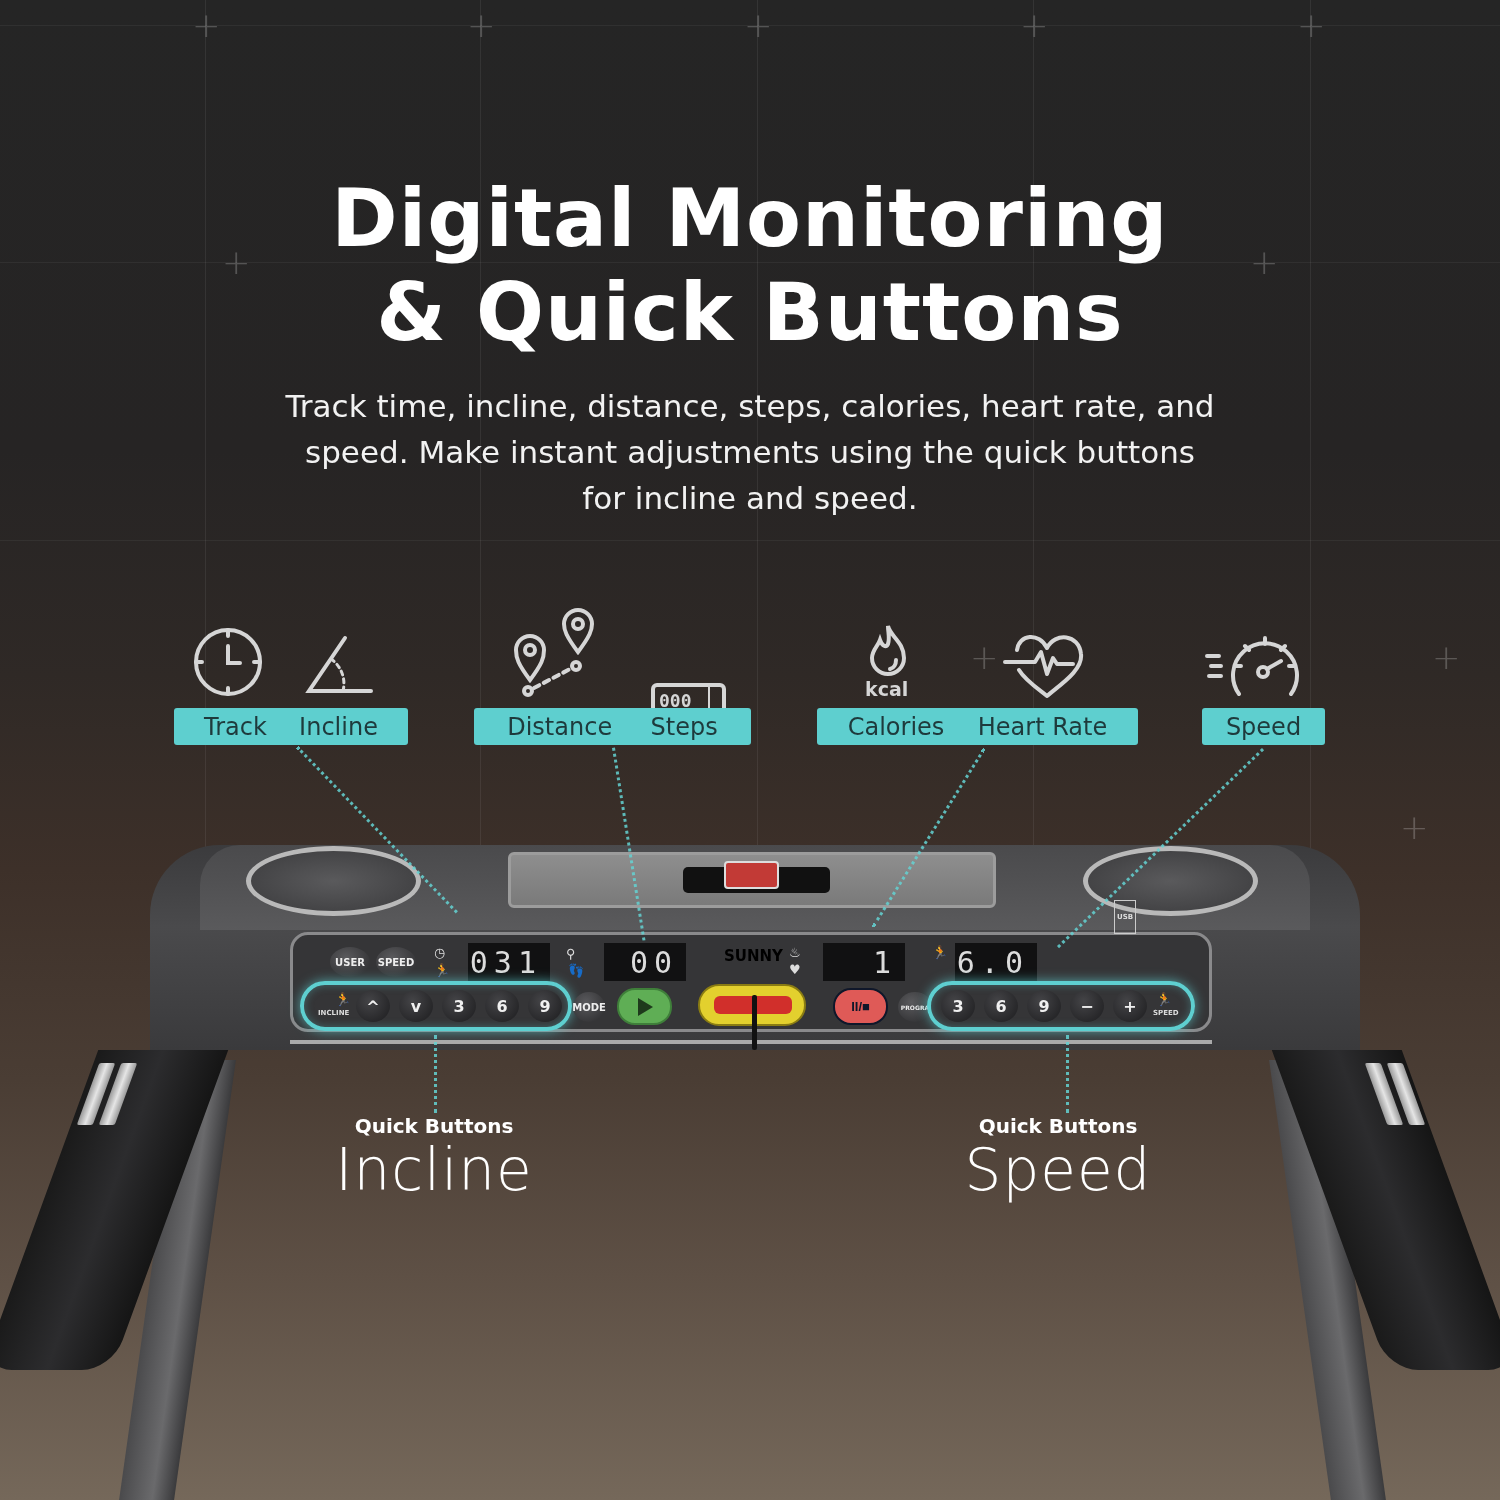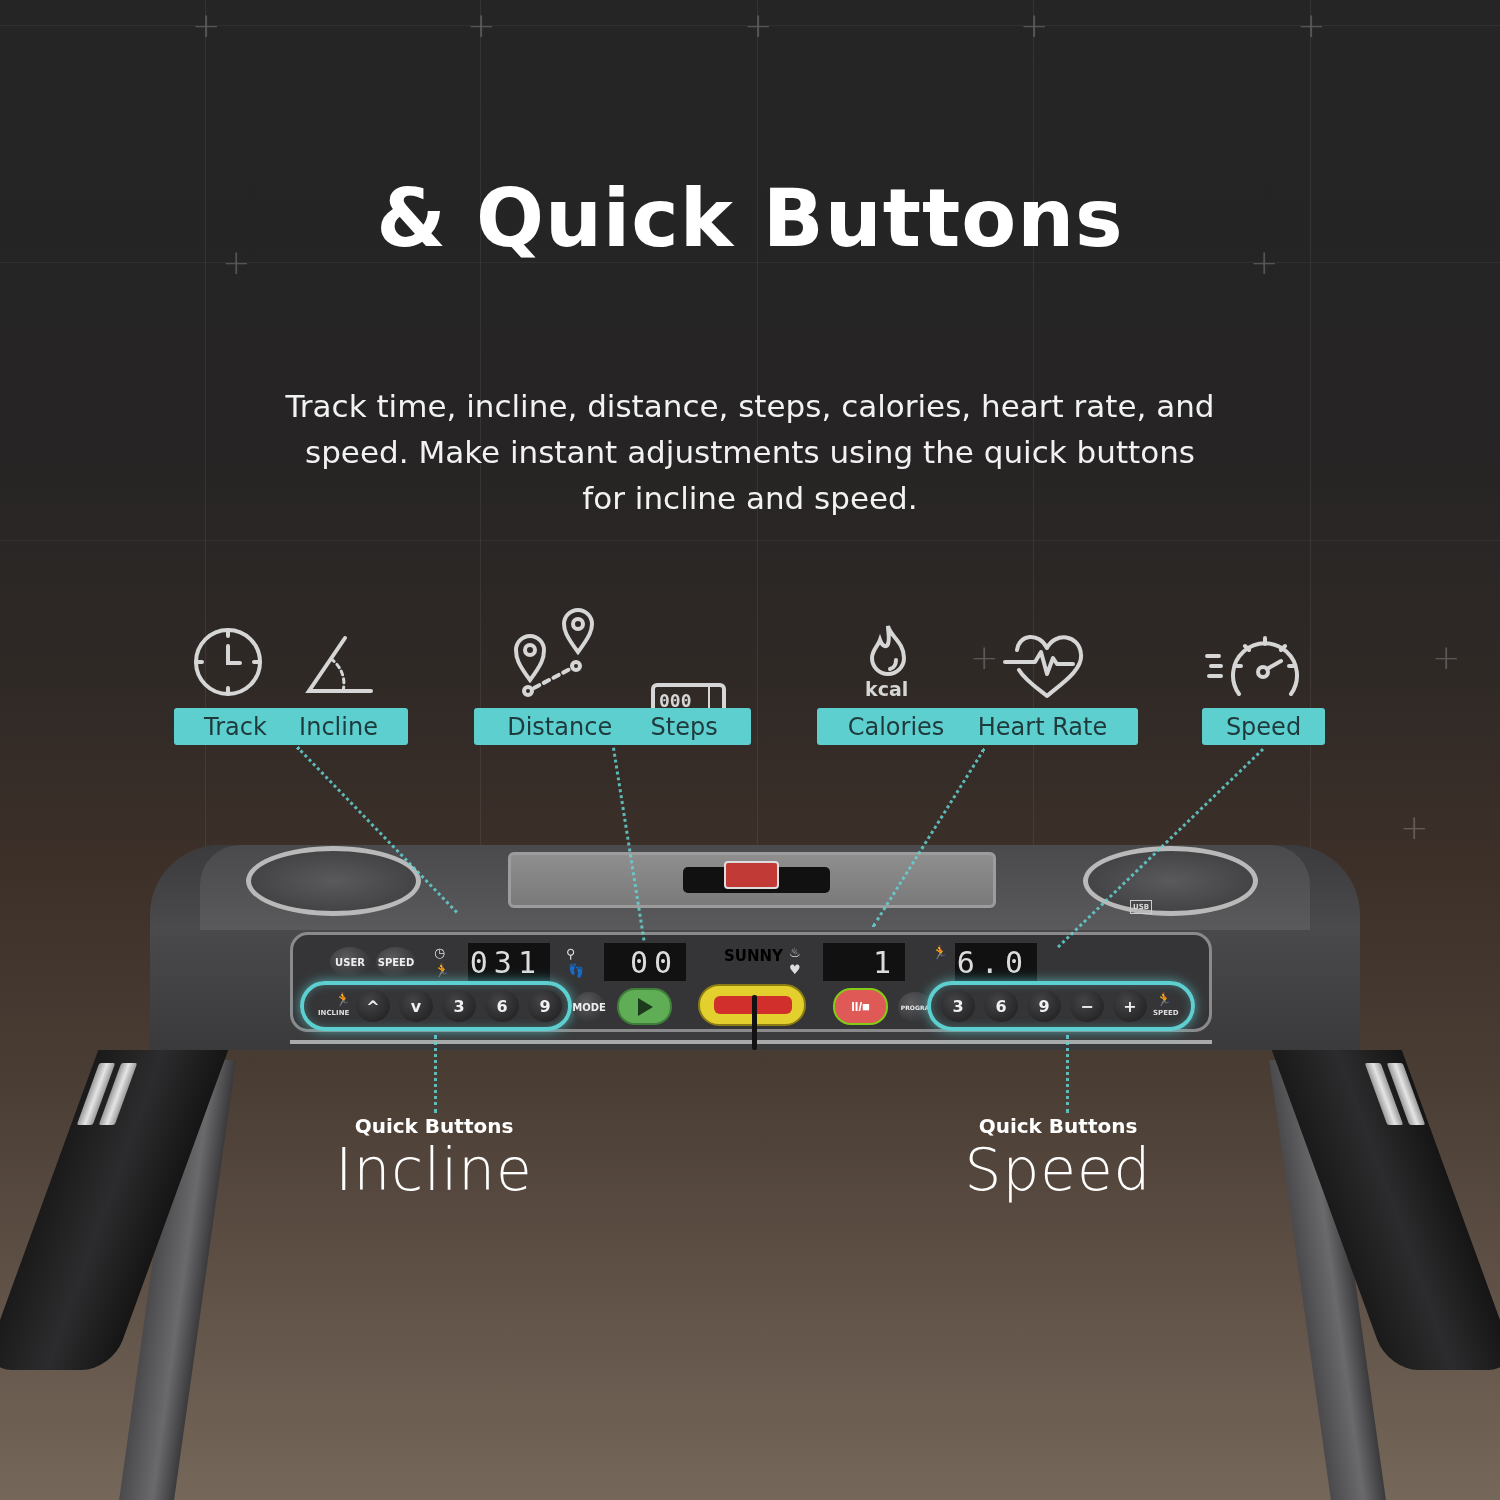--- a/index.html
+++ b/index.html
@@ -86,21 +86,21 @@
     letter-spacing: 6px;
   }
   .quick-ring {
     position: absolute; height: 50px; border: 4px solid #5ecfd0; border-radius: 25px;
     box-shadow: 0 0 12px rgba(94,207,208,0.7), inset 0 0 8px rgba(94,207,208,0.35);
   }
   .tiny { position: absolute; font-size: 7px; font-weight: bold; color: #ddd; font-family: "DejaVu Sans", sans-serif; }
   .small-icon { position: absolute; color: #ddd; font-size: 13px; line-height: 1; }
 
   .start-btn { position: absolute; left: 617px; top: 988px; width: 55px; height: 37px; border-radius: 18px; background: #5fae55; border: 2px solid #3f7f3a; display: flex; align-items: center; justify-content: center; }
-  .stop-btn { position: absolute; left: 833px; top: 988px; width: 55px; height: 37px; border-radius: 18px; background: #df5a57; border: 2px solid #84cc16; color: #ffffff; font-size: 13px; font-weight: bold; display:flex; align-items:center; justify-content:center; }
+  .stop-btn { position: absolute; left: 833px; top: 988px; width: 55px; height: 37px; border-radius: 18px; background: #df5a57; border: 2px solid #0f172a; color: #0f172a; font-size: 13px; font-weight: bold; display:flex; align-items:center; justify-content:center; }
   .safety { position: absolute; left: 698px; top: 984px; width: 108px; height: 42px; border-radius: 21px; background: #e3d02e; border: 2px solid #8a7c12; }
   .safety-key { position: absolute; left: 14px; top: 10px; width: 78px; height: 18px; border-radius: 6px; background: #d12f2b; }
   .cord { position: absolute; left: 752px; top: 995px; width: 5px; height: 55px; background: #111; border-radius: 2px; }
 
   .arm { position: absolute; background: linear-gradient(90deg, #1a1a1a, #2c2c2e 50%, #151515); }
   .leg { position: absolute; background: linear-gradient(90deg, #4a4a4c, #6a6a6c 60%, #3a3a3c); }
   .grip { position: absolute; width: 16px; height: 62px; background: linear-gradient(90deg, #9a9a9a, #e5e5e5, #9a9a9a); border-radius: 2px; }
 
   .qb-caption { position: absolute; text-align: center; width: 300px; }
   .qb-small { font-family: "DejaVu Sans", sans-serif; font-weight: bold; font-size: 20px; color: #fff; }
@@ -124,20 +124,21 @@
   <div class="plus" style="left:1020px;top:8px;">+</div>
   <div class="plus" style="left:1297px;top:8px;">+</div>
   <div class="plus" style="left:222px;top:245px;">+</div>
   <div class="plus" style="left:1250px;top:245px;">+</div>
   <div class="plus" style="left:970px;top:640px;">+</div>
   <div class="plus" style="left:1400px;top:810px;">+</div>
   <div class="plus" style="left:1432px;top:640px;">+</div>
 </div>
 
 <div class="headline">
+  <div>Digital Monitoring</div>
   <div>&amp; Quick Buttons</div>
 </div>
 <div class="subtext">
   <div>Track time, incline, distance, steps, calories, heart rate, and</div>
   <div>speed. Make instant adjustments using the quick buttons</div>
   <div>for incline and speed.</div>
 </div>
 
 <div class="feature-icon" style="left:192px;top:626px;">
   <svg width="72" height="72" viewBox="0 0 72 72" fill="none" stroke="#d6d6d6" stroke-width="4" stroke-linecap="round">
@@ -240,21 +241,21 @@
 <span class="small-icon" style="left:568px;top:964px;">👣</span>
 <div class="lcd" style="left:604px;top:943px;width:82px;">00</div>
 
 <div style="position:absolute;left:724px;top:947px;color:#000000;font-size:15px;font-weight:bold;font-family:'DejaVu Sans',sans-serif;">SUNNY</div>
 <span class="small-icon" style="left:789px;top:946px;">♨</span>
 <span class="small-icon" style="left:789px;top:963px;">♥</span>
 
 <div class="lcd" style="left:823px;top:943px;width:82px;">1</div>
 <span class="small-icon" style="left:932px;top:946px;">🏃</span>
 <div class="lcd" style="left:955px;top:943px;width:82px;">6.0</div>
-<span class="tiny" style="left:1114px;top:900px;border:1px solid #ccc;padding:2px 2px;margin-left:16px;">USB</span>
+<span class="tiny" style="left:1114px;top:900px;border:1px solid #ccc;padding:12px 2px;">USB</span>
 
 <div class="quick-ring" style="left:300px;top:981px;width:272px;"></div>
 <span class="small-icon" style="left:335px;top:993px;">🏃</span>
 <span class="tiny" style="left:318px;top:1009px;">INCLINE</span>
 <button class="btn-quick" style="left:356px;top:990px;">^</button>
 <button class="btn-quick" style="left:399px;top:990px;">v</button>
 <button class="btn-quick" style="left:442px;top:990px;">3</button>
 <button class="btn-quick" style="left:485px;top:990px;">6</button>
 <button class="btn-quick" style="left:528px;top:990px;">9</button>
 

